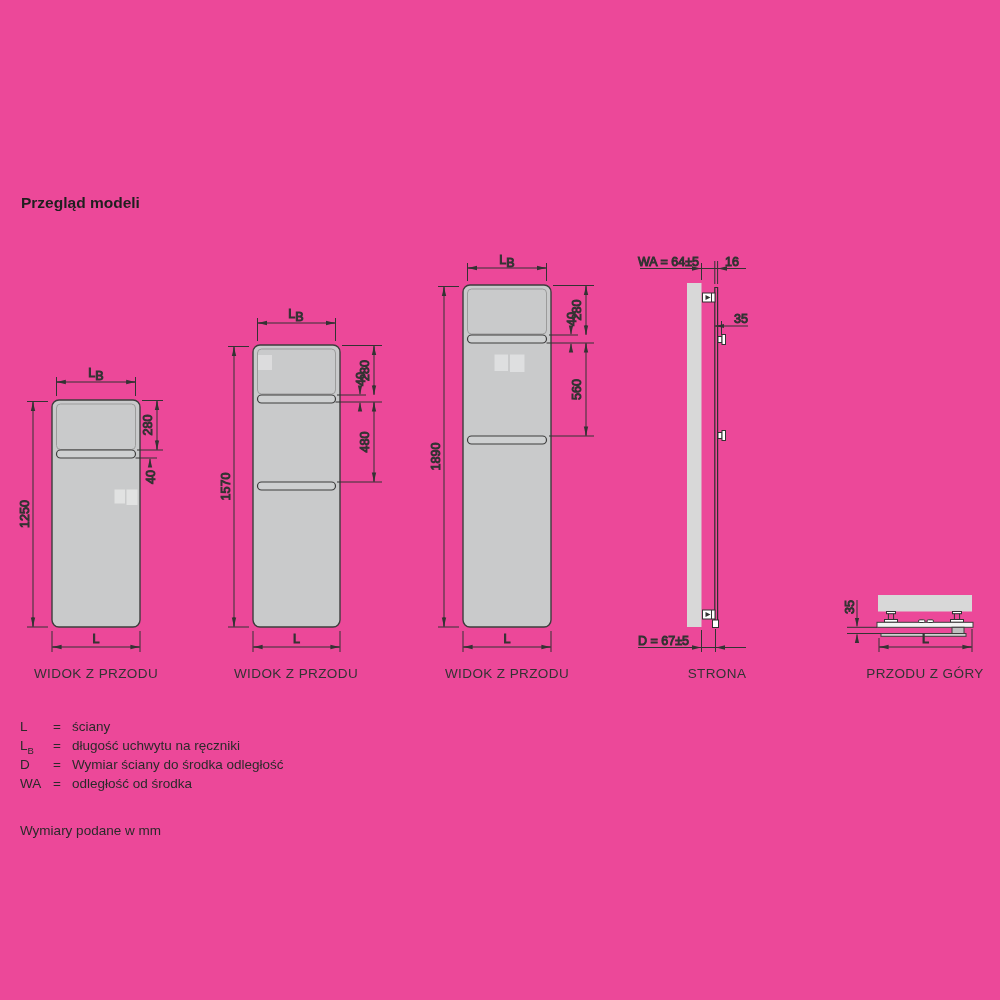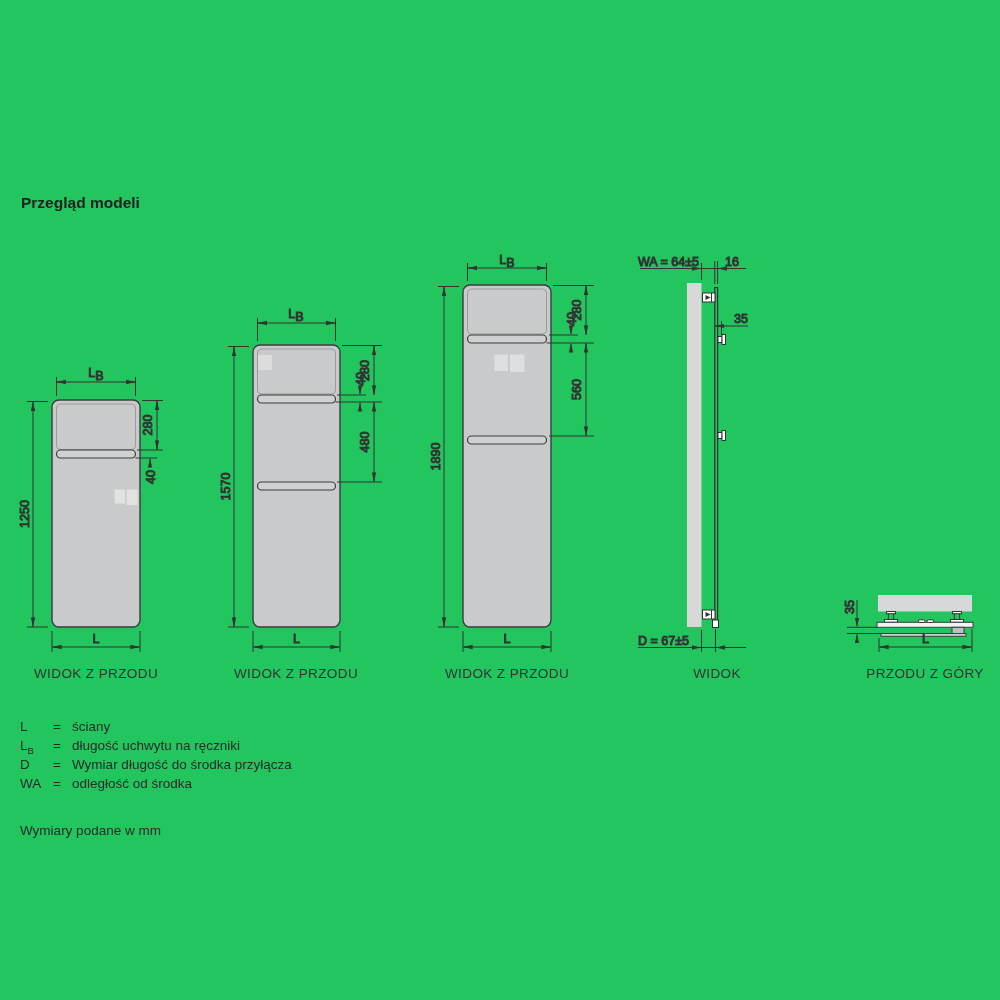--- a/index.html
+++ b/index.html
@@ -1,17 +1,17 @@
 <!DOCTYPE html>
 <html><head>
 <meta charset="utf-8">
 <style>
   html,body { margin:0; padding:0; background:#ffffff; }
   #canvas {
-    position:relative; width:1000px; height:1000px; background:#22c55e;
+    position:relative; width:1000px; height:1000px; background:#ec4899;
     font-family:"Liberation Sans", sans-serif; color:#2b2b2b; overflow:hidden;
   }
   #drawing-svg { position:absolute; left:0; top:0; }
   svg text {
     font-family:"Liberation Sans", sans-serif;
     font-size:12.5px; fill:#2e2e2e;
   }
   .page-title {
     position:absolute; left:21px; top:194px;
     font-size:15.5px; font-weight:bold; color:#1f1f1f;
@@ -229,38 +229,38 @@
       <line x1="963" y1="647" x2="971.2" y2="647" marker-end="url(#arr)"></line>
 
       <text transform="translate(854,607) rotate(-90)" text-anchor="middle">35</text>
       <text x="925.5" y="643" text-anchor="middle">L</text>
     </g>
   </svg>
 
   <div class="caption" style="left:96px">WIDOK Z PRZODU</div>
   <div class="caption" style="left:296px">WIDOK Z PRZODU</div>
   <div class="caption" style="left:507px">WIDOK Z PRZODU</div>
-  <div class="caption" style="left:717px">WIDOK</div>
+  <div class="caption" style="left:717px">STRONA</div>
   <div class="caption" style="left:925px">PRZODU Z GÓRY</div>
 
   <div class="legend">
     <div class="legend-row">
       <span class="legend-sym"><span>L</span></span>
       <span class="legend-eq">=</span>
       <span class="legend-desc">ściany</span>
     </div>
     <div class="legend-row">
       <span class="legend-sym"><span>L</span><span class="legend-sub">B</span></span>
       <span class="legend-eq">=</span>
       <span class="legend-desc">długość uchwytu na ręczniki</span>
     </div>
     <div class="legend-row">
       <span class="legend-sym"><span>D</span></span>
       <span class="legend-eq">=</span>
-      <span class="legend-desc">Wymiar długość do środka przyłącza</span>
+      <span class="legend-desc">Wymiar ściany do środka odległość</span>
     </div>
     <div class="legend-row">
       <span class="legend-sym"><span>WA</span></span>
       <span class="legend-eq">=</span>
       <span class="legend-desc">odległość od środka</span>
     </div>
     <div class="units-note">Wymiary podane w mm</div>
   </div>
 
 </div>

